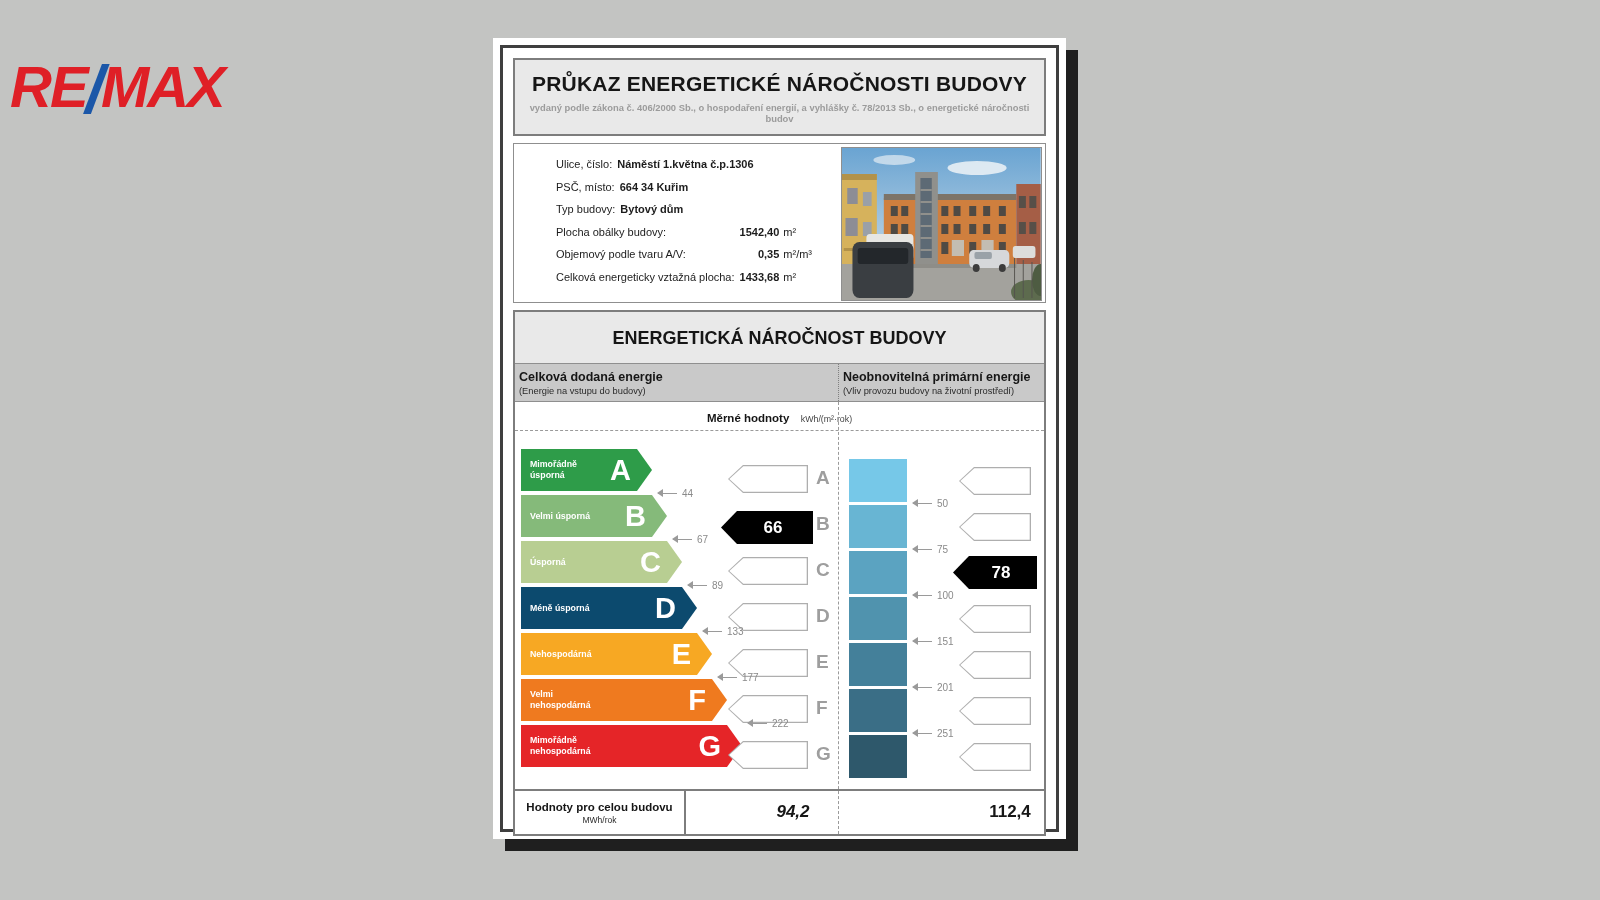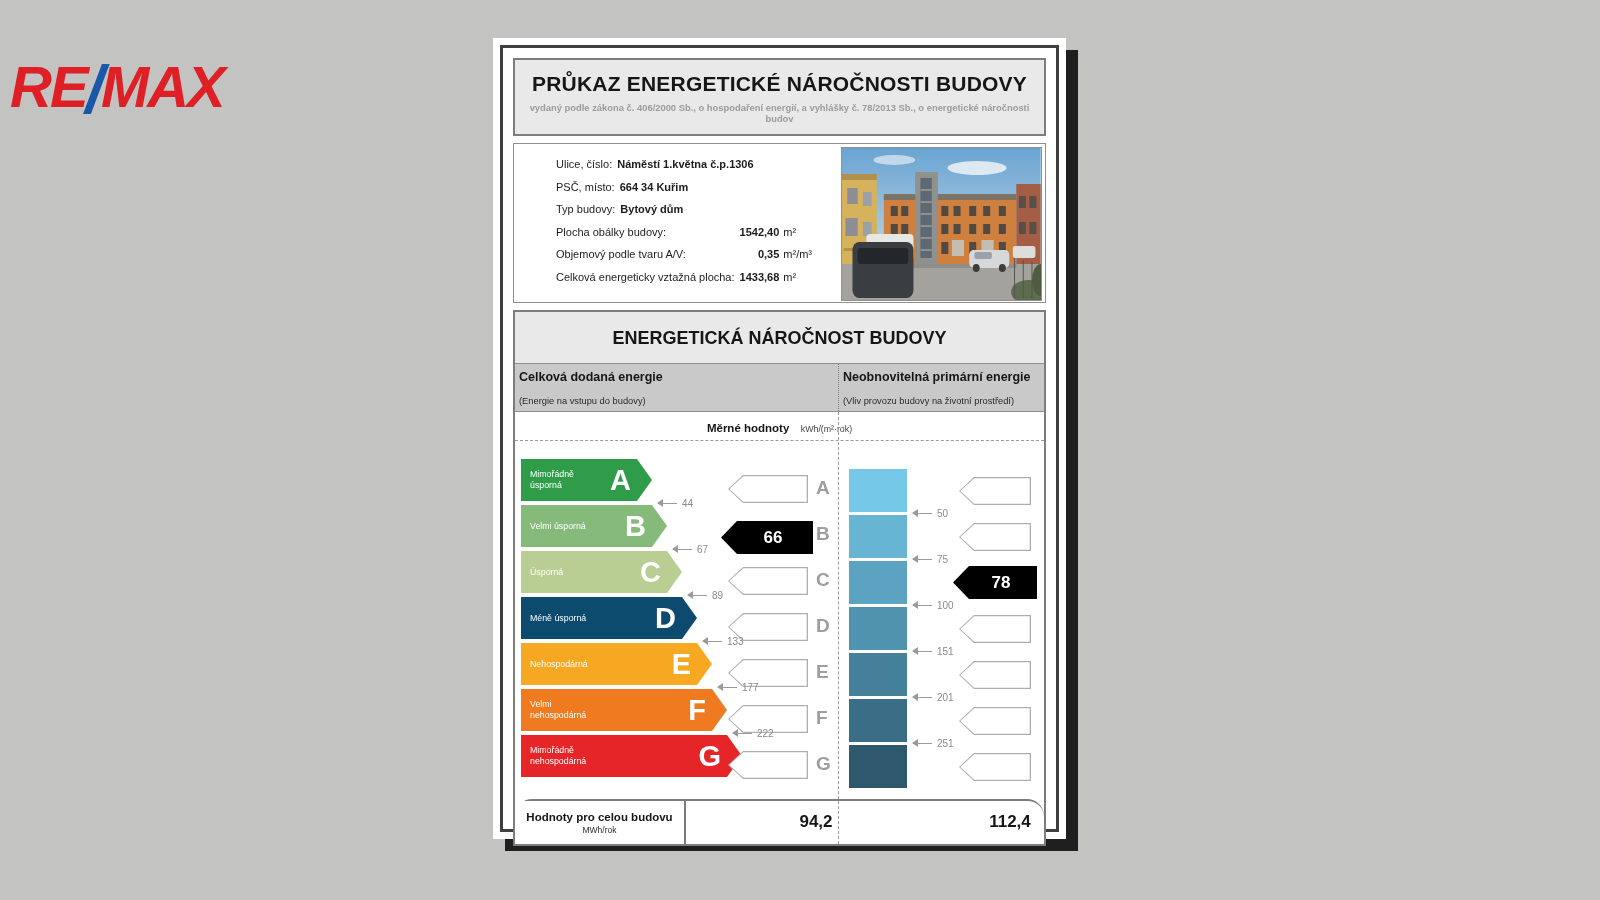--- a/index.html
+++ b/index.html
@@ -34,48 +34,48 @@
 
   
   .main-box { margin-top:7px; border:2px solid #7d7d7d; }
   .section-header { background:#e9e9e9; text-align:center; padding:16px 0 14px; font-size:18px;
                     font-weight:700; color:#161616; border-bottom:1px solid #8f8f8f; }
   .colband { display:flex; background:#c9c9c9; border-bottom:1px solid #8f8f8f; }
   .colband .col { text-align:left; padding:6px 4px 5px; }
   .col-l { width:323px; }
   .col-r { flex:1; border-left:1.5px dotted #7f7f7f; }
   .col .ct { font-size:12.5px; font-weight:700; color:#161616; }
-  .col .cs { font-size:9.3px; margin-top:12px; color:#2a2a2a; }
+  .col .cs { font-size:9.3px; margin-top:2px; color:#2a2a2a; }
 
   .chart-body { position:relative; background:#fff; }
   .vsep { position:absolute; left:323px; top:0; bottom:0; border-left:1px dashed #9a9a9a; z-index:0; }
   .merne { text-align:center; padding:6px 0 4px; }
   .merne .m1 { font-size:11.5px; font-weight:700; color:#161616; }
   .merne .m2 { font-size:8.8px; color:#444; margin-left:7px; }
   .dashline { border-top:1px dashed #9a9a9a; }
 
   .chart-area { position:relative; height:358px; }
 
   
   .la { position:absolute; left:6px; height:42px; z-index:1;
         clip-path:polygon(0 0, calc(100% - 15px) 0, 100% 50%, calc(100% - 15px) 100%, 0 100%);
         display:flex; align-items:center; }
-  .la .lab { font-size:8.8px; font-weight:400; color:#fff; line-height:1.25; padding-left:9px; width:78px; }
+  .la .lab { font-size:8.8px; font-weight:700; color:#fff; line-height:1.25; padding-left:9px; width:78px; }
   .la .ltr { position:absolute; right:21px; top:50%; transform:translateY(-50%);
              font-size:29px; font-weight:700; color:#fff; }
   .la0{top:18px;width:131px} .la1{top:64px;width:146px} .la2{top:110px;width:161px}
   .la3{top:156px;width:176px} .la4{top:202px;width:191px} .la5{top:248px;width:206px} .la6{top:294px;width:221px}
 
   
   .tick { position:absolute; display:flex; align-items:center; height:12px; font-size:10px; color:#8a8a8a; z-index:2; }
   .tickline { width:19px; height:1px; background:#9a9a9a; position:relative; margin-right:5px; }
   .tickline::before { content:""; position:absolute; left:-1px; top:-3.5px; width:0; height:0;
         border-right:6px solid #9a9a9a; border-top:4px solid transparent; border-bottom:4px solid transparent; }
   .lt0{top:56px;left:143px} .lt1{top:102px;left:158px} .lt2{top:148px;left:173px}
-  .lt3{top:194px;left:188px} .lt4{top:240px;left:203px} .lt5{top:286px;left:218px}
+  .lt3{top:194px;left:188px} .lt4{top:240px;left:203px} .lt5{top:286px;left:233px}
   .rt0{top:66px;left:398px} .rt1{top:112px;left:398px} .rt2{top:158px;left:398px}
   .rt3{top:204px;left:398px} .rt4{top:250px;left:398px} .rt5{top:296px;left:398px}
 
   
   .oarrow { position:absolute; width:80px; height:28px; z-index:1; }
   .oarrow::before { content:""; position:absolute; inset:0; background:#aeaeae;
         clip-path:polygon(0 50%, 15px 0, 100% 0, 100% 100%, 15px 100%); }
   .oarrow::after { content:""; position:absolute; inset:1.3px; background:#fff;
         clip-path:polygon(0 50%, 14px 0, 100% 0, 100% 100%, 14px 100%); }
   .ma{left:213px} .ra{left:444px;width:72px}
@@ -89,27 +89,27 @@
         clip-path:polygon(0 50%, 16px 0, 100% 0, 100% 100%, 16px 100%);
         display:flex; align-items:center; justify-content:center; padding-left:12px; z-index:3; }
   .v66 { left:206px; top:80px; width:92px; height:33px; }
   .v78 { left:438px; top:125px; width:84px; height:33px; }
 
   
   .bs { position:absolute; left:334px; width:58px; height:43px; z-index:1; }
   .bs0{top:28px} .bs1{top:74px} .bs2{top:120px} .bs3{top:166px} .bs4{top:212px} .bs5{top:258px} .bs6{top:304px}
 
   
-  .totals { position:relative; height:45px; border-top:2px solid #7d7d7d; z-index:1;border-radius:17px; }
+  .totals { position:relative; height:45px; border-top:2px solid #7d7d7d; z-index:1; }
   .totals-label { position:absolute; left:0; top:0; bottom:0; width:171px; border-right:2px solid #7d7d7d;
         background:#fff; display:flex; flex-direction:column; align-items:center; justify-content:center; gap:2px; z-index:2; }
   .totals-label .t1 { font-size:11.5px; font-weight:700; color:#161616; }
   .totals-label .t2 { font-size:8.5px; color:#2a2a2a; }
   .tval { position:absolute; top:11px; width:110px; text-align:center; font-size:17px; font-weight:700; color:#161616; }
-  .tv-left { left:246px; }
+  .tv-left { left:223px;font-style:italic; }
   .tv-right { left:440px; }
 </style>
 </head>
 <body>
 
 <div class="screen">
 
   <div class="remax">
     <span style="color: rgb(223, 31, 38);">RE</span><span class="slash" style="color: rgb(27, 87, 168);">/</span><span style="color: rgb(223, 31, 38);">MAX</span>
   </div>

